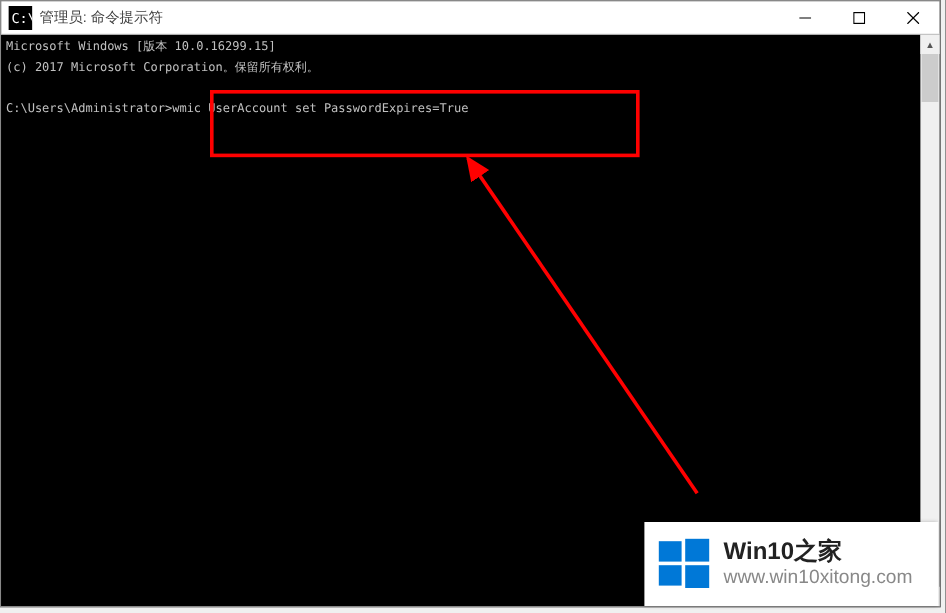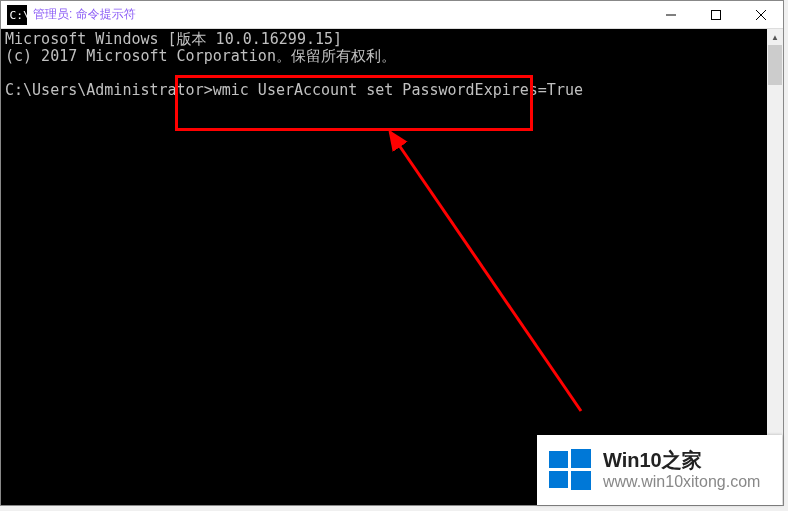--- a/index.html
+++ b/index.html
@@ -30,21 +30,21 @@
     .titlebar-icon {
       width: 20px;
       height: 20px;
       margin-left: 6px;
       display: flex;
       align-items: center;
       justify-content: center;
     }
     .titlebar-title {
       font-size: 12px;
-      color: #8b5cf6;
+      color: #404040;
       margin-left: 6px;
       flex: 1;
     }
     .window-controls {
       display: flex;
       height: 100%;
     }
     .win-btn {
       width: 45px;
       height: 100%;
@@ -55,21 +55,21 @@
     }
     .win-btn svg { width: 10px; height: 10px; }
     .terminal-area {
       position: relative;
       width: 100%;
       height: calc(100% - 28px);
       background: #000;
     }
     .terminal-text {
       font-family: "NSimSun", "SimSun", "Consolas", monospace;
-      font-size: 15px;
+      font-size: 10px;
       line-height: 17px;
       color: #c0c0c0;
       white-space: pre;
       padding: 2px 4px;
     }
     .scrollbar {
       position: absolute;
       right: 0;
       top: 0;
       width: 16px;

